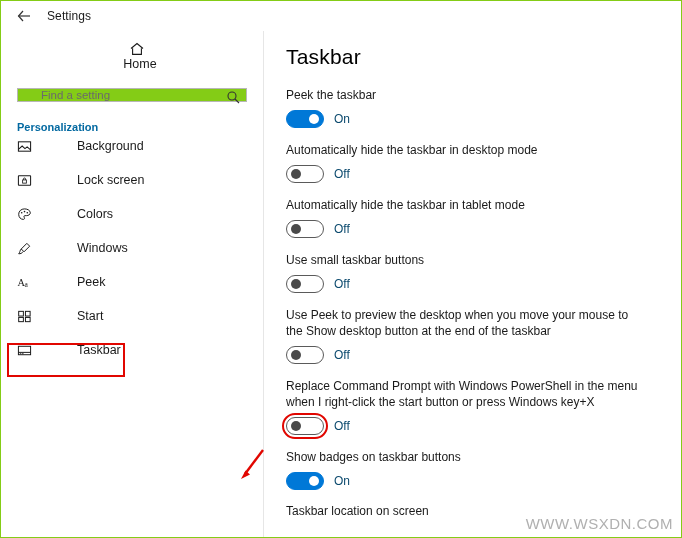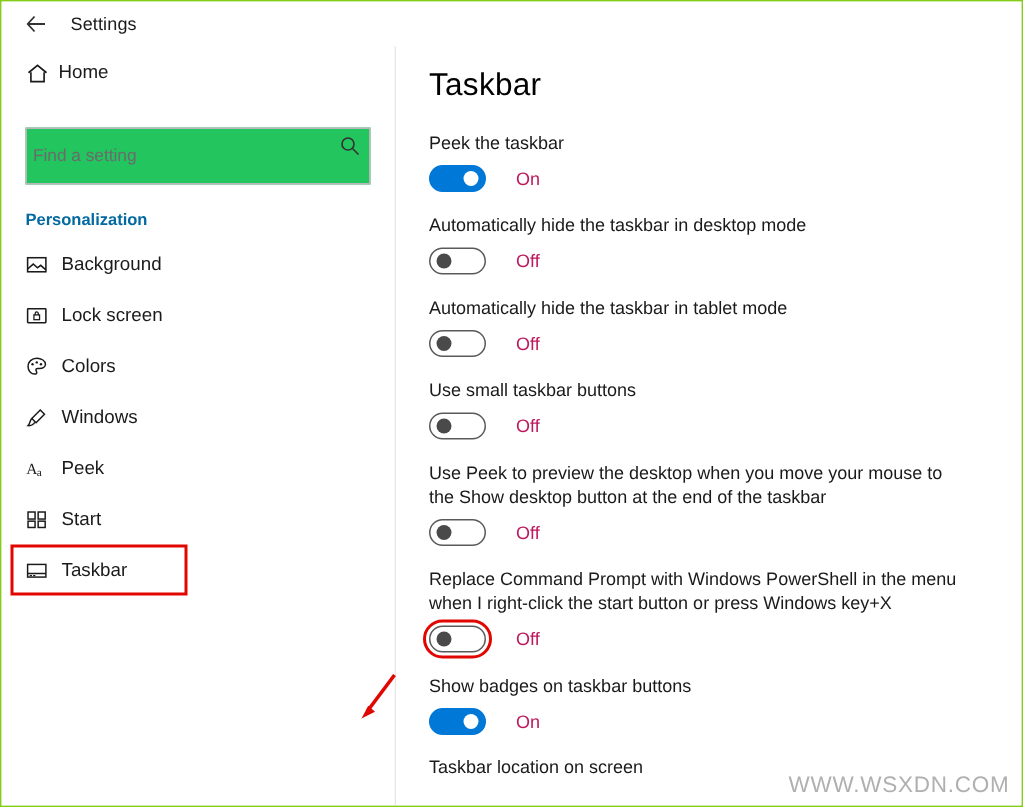--- a/index.html
+++ b/index.html
@@ -69,46 +69,47 @@
     flex: 1;
     background: #ffffff;
     padding: 14px 18px 0 22px;
     box-sizing: border-box;
     position: relative;
     overflow: hidden;
   }
   
   .home-row {
     display: flex;
-    align-items: flex-start;
+    align-items: center;
     height: 34px;
     padding-left: 16px;
     font-size: 12.5px;
     color: #1a1a1a;
+    flex-direction: column;
   }
   .home-row .ico {
     width: 22px;
     display: inline-flex;
     align-items: center;
     justify-content: flex-start;
     color: #1a1a1a;
   }
   .search-wrap {
     margin: 10px 16px 0 16px;
     position: relative;
   }
   .search-input {
     width: 100%;
-    height: 38px;
+    height: 14px;
     box-sizing: border-box;
     border: 1px solid #b7b7b7;
-    background: #22c55e;
+    background: #84cc16;
     font-size: 11.5px;
     color: #4a4a4a;
-    padding: 0 26px 0 4px;
+    padding: 0 26px 0 23px;
     font-family: "Liberation Sans", sans-serif;
     outline: none;
   }
   .search-input::placeholder { color: #6b6b6b; }
   .search-icon {
     position: absolute;
     right: 6px;
     top: 4px;
     width: 16px;
     height: 16px;
@@ -118,27 +119,28 @@
     justify-content: center;
   }
   .section-title {
     margin: 18px 0 6px 16px;
     font-size: 11px;
     font-weight: bold;
     color: #0369a1;
   }
   .nav-item {
     display: flex;
-    align-items: center;
+    align-items: flex-start;
     height: 34px;
     padding-left: 16px;
     font-size: 12.5px;
     color: #1a1a1a;
     position: relative;
     box-sizing: border-box;
+    gap: 36px;
   }
   .nav-item .ico {
     width: 24px;
     display: inline-flex;
     align-items: center;
     color: #1a1a1a;
   }
   .nav-item.selected {
     outline: 2px solid #e10600;
     outline-offset: -2px;
@@ -188,22 +190,22 @@
     position: absolute;
     width: 10px;
     height: 10px;
     border-radius: 50%;
     top: 3px;
   }
   .toggle.on .knob { background: #ffffff; right: 4px; }
   .toggle.off .knob { background: #4a4a4a; left: 4px; }
   .toggle-state {
     font-size: 12px;
-    color: #be185d;
-    margin-left: 20px;
+    color: #0c4a6e;
+    margin-left: 10px;
   }
   .toggle.highlight {
     outline: 2px solid #e10600;
     outline-offset: 2px;
     border-radius: 11px;
   }
   .arrow-marker {
     position: absolute;
     left: 236px;
     top: 447px;

